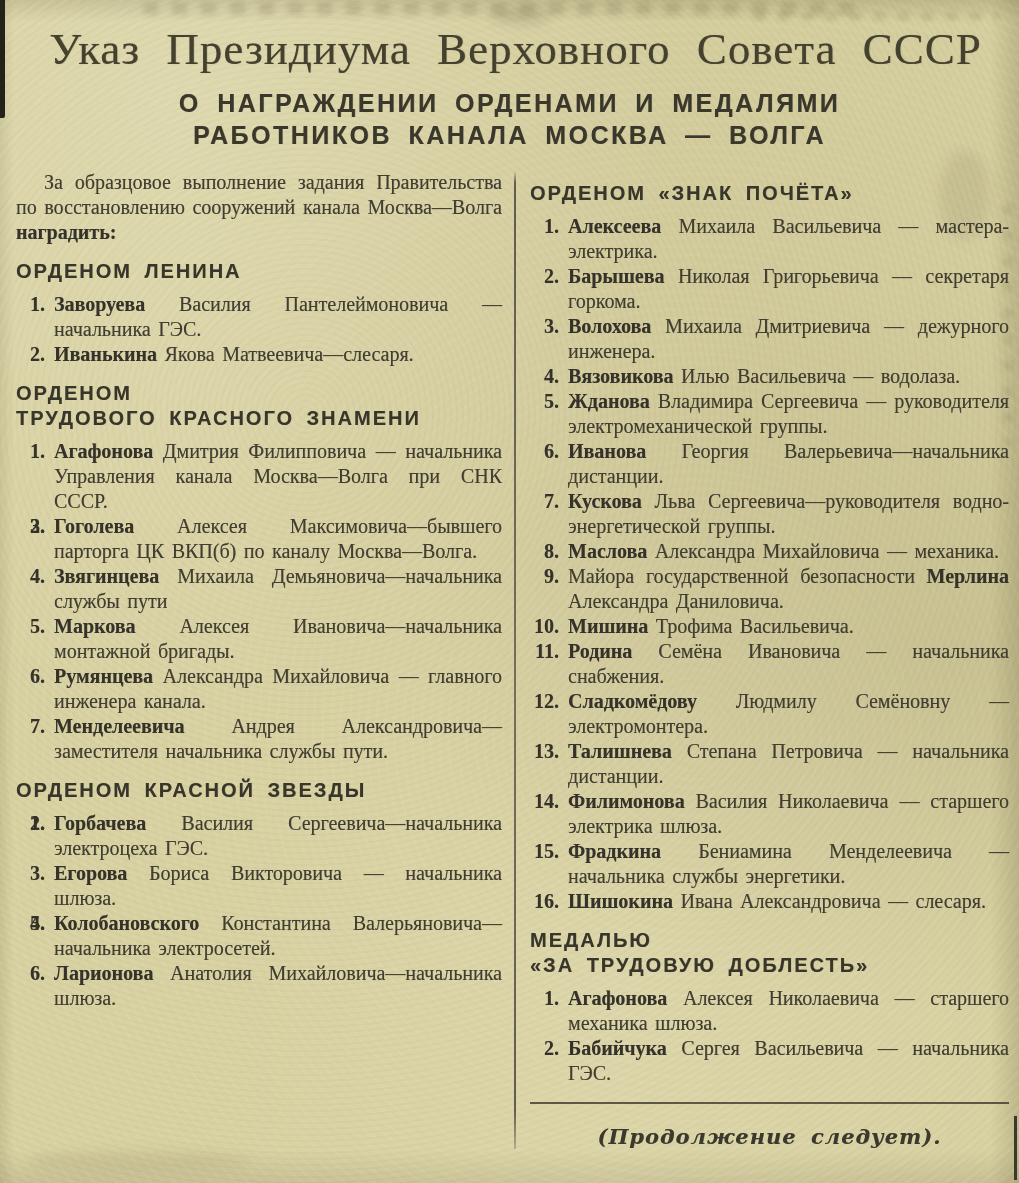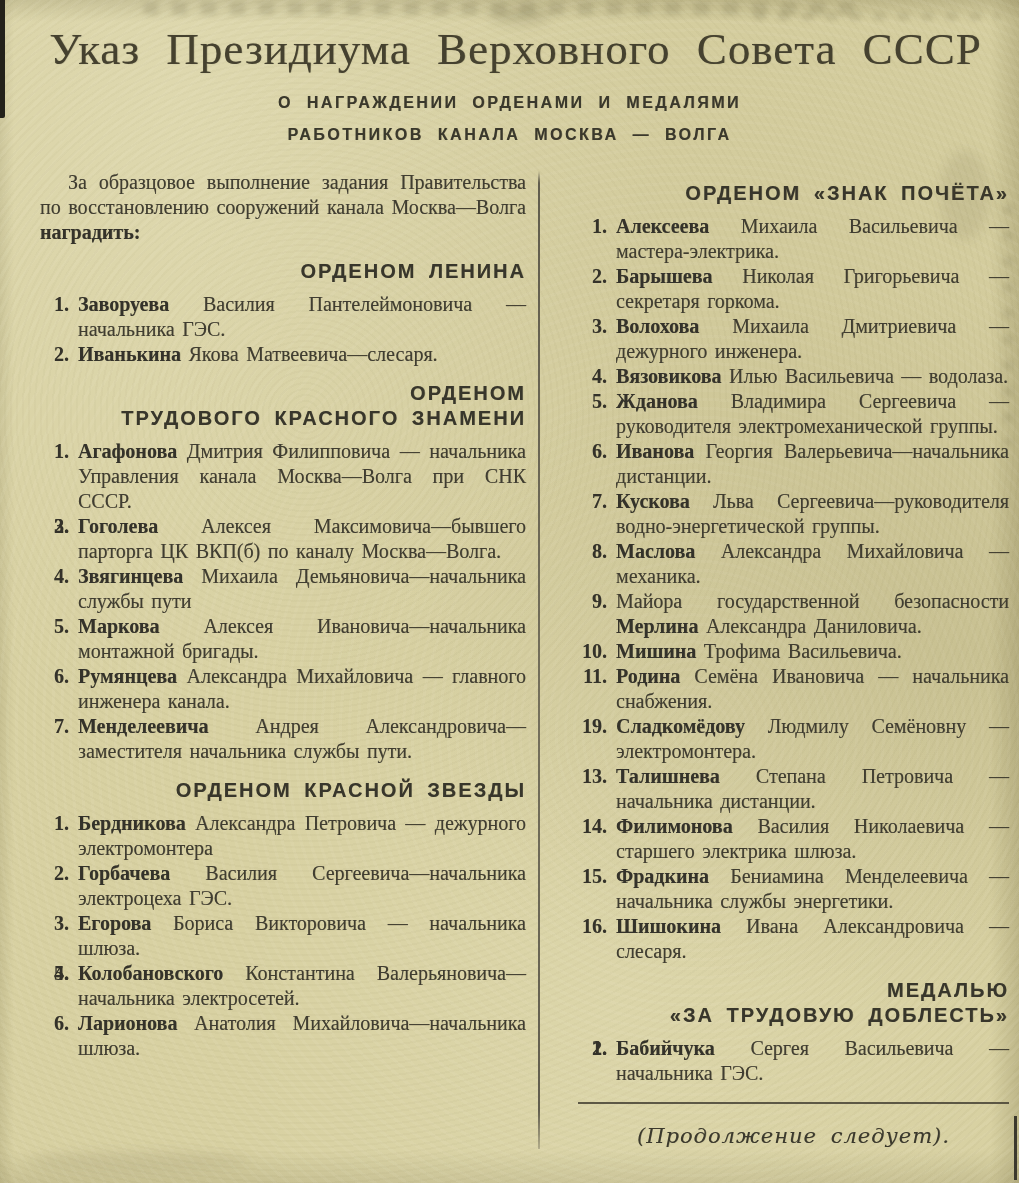--- a/index.html
+++ b/index.html
@@ -54,38 +54,37 @@
     font-size:45px;line-height:50px;
     letter-spacing:1px;word-spacing:14px;
     color:#45412f;
     text-shadow:.4px .4px .7px rgba(60,55,35,.5);
     padding-left:12px;
   }
   .subhead{
     margin-top:13px;
     font-family:"Liberation Sans","DejaVu Sans",sans-serif;
     font-weight:700;
-    font-size:16px;line-height:32px;
+    font-size:25px;line-height:32px;
     letter-spacing:2.5px;word-spacing:7px;
     color:#3a382c;
     text-shadow:.4px .4px .6px rgba(55,50,32,.45);
   }
 
   
   .columns{
     display:flex;
     align-items:stretch;
     margin-top:16px;
     padding:0 10px 0 16px;
   }
   .col{
     font-size:20px;line-height:25px;
     word-spacing:2.5px;
     text-shadow:.35px .35px .55px rgba(58,54,38,.4);
-    margin-left:24px;
   }
   .col.left{flex:0 0 486px;}
   .col.right{flex:1 1 auto;padding-left:2px;}
   .divider{
     flex:0 0 2px;
     margin:4px 12px 0 12px;
     background:linear-gradient(180deg,
       rgba(84,80,68,0) 0,
       rgba(84,80,68,.9) 12px,
       rgba(84,80,68,.75) 55%,
@@ -99,21 +98,21 @@
     text-indent:28px;
     margin:3px 0 6px 0;
   }
   .intro b{font-weight:700;color:var(--ink-dark);}
 
   .section-heading{
     font-family:"Liberation Sans","DejaVu Sans",sans-serif;
     font-weight:700;
     font-size:20px;line-height:25px;
     letter-spacing:2px;word-spacing:5px;
-    text-align:right;
+    text-align:left;
     color:#38362b;
     margin:14px 0 8px 0;
   }
   ol.award-list{list-style:none;}
   li.award-item{
     position:relative;
     padding-left:38px;
     text-align:justify;
   }
   li.award-item .num{
@@ -128,21 +127,21 @@
     margin:16px 0 0 0;
     border:none;
     border-top:2px solid rgba(70,66,52,.85);
     height:0;
   }
   .continuation{
     margin-top:20px;
     text-align:center;
     font-family:"DejaVu Serif","Liberation Serif",serif;
     font-style:italic;
-    font-weight:400;
+    font-weight:700;
     font-size:21px;
     letter-spacing:1px;word-spacing:6px;
     color:#3b392d;
   }
 </style>
 </head>
 <body>
 
 <div class="page">
 
@@ -182,21 +181,21 @@
               <li class="award-item"><span class="num">3.</span><span class="txt"><b class="surname">Гоголева</b> Алексея Максимовича—бывшего парторга ЦК ВКП(б) по каналу Москва—Волга.</span></li>
               <li class="award-item"><span class="num">4.</span><span class="txt"><b class="surname">Звягинцева</b> Михаила Демьяновича—начальника службы пути</span></li>
               <li class="award-item"><span class="num">5.</span><span class="txt"><b class="surname">Маркова</b> Алексея Ивановича—начальника монтажной бригады.</span></li>
               <li class="award-item"><span class="num">6.</span><span class="txt"><b class="surname">Румянцева</b> Александра Михайловича — главного инженера канала.</span></li>
               <li class="award-item"><span class="num">7.</span><span class="txt"><b class="surname">Менделеевича</b> Андрея Александровича—заместителя начальника службы пути.</span></li>
             </ol>
           </section>
           <section>
             <h2 class="section-heading">ОРДЕНОМ КРАСНОЙ ЗВЕЗДЫ</h2>
             <ol class="award-list">
-              <li class="award-item"><span class="num">1.</span><span class="txt"><b class="surname">Бердникова</b> Александра Петровича — дежурного электромонтера</span></li>
+              <li class="award-item"><span class="num">1.</span></li>
               <li class="award-item"><span class="num">2.</span><span class="txt"><b class="surname">Горбачева</b> Василия Сергеевича—начальника электроцеха ГЭС.</span></li>
               <li class="award-item"><span class="num">3.</span><span class="txt"><b class="surname">Егорова</b> Бориса Викторовича — начальника шлюза.</span></li>
               <li class="award-item"><span class="num">4.</span></li>
               <li class="award-item"><span class="num">5.</span><span class="txt"><b class="surname">Колобановского</b> Константина Валерьяновича—начальника электросетей.</span></li>
               <li class="award-item"><span class="num">6.</span><span class="txt"><b class="surname">Ларионова</b> Анатолия Михайловича—начальника шлюза.</span></li>
             </ol>
           </section>
         </div>
     </div>
 
@@ -211,31 +210,31 @@
               <li class="award-item"><span class="num">2.</span><span class="txt"><b class="surname">Барышева</b> Николая Григорьевича — секретаря горкома.</span></li>
               <li class="award-item"><span class="num">3.</span><span class="txt"><b class="surname">Волохова</b> Михаила Дмитриевича — дежурного инженера.</span></li>
               <li class="award-item"><span class="num">4.</span><span class="txt"><b class="surname">Вязовикова</b> Илью Васильевича — водолаза.</span></li>
               <li class="award-item"><span class="num">5.</span><span class="txt"><b class="surname">Жданова</b> Владимира Сергеевича — руководителя электромеханической группы.</span></li>
               <li class="award-item"><span class="num">6.</span><span class="txt"><b class="surname">Иванова</b> Георгия Валерьевича—начальника дистанции.</span></li>
               <li class="award-item"><span class="num">7.</span><span class="txt"><b class="surname">Кускова</b> Льва Сергеевича—руководителя водно-энергетической группы.</span></li>
               <li class="award-item"><span class="num">8.</span><span class="txt"><b class="surname">Маслова</b> Александра Михайловича — механика.</span></li>
               <li class="award-item"><span class="num">9.</span><span class="txt">Майора государственной безопасности <b class="surname">Мерлина</b> Александра Даниловича.</span></li>
               <li class="award-item"><span class="num">10.</span><span class="txt"><b class="surname">Мишина</b> Трофима Васильевича.</span></li>
               <li class="award-item"><span class="num">11.</span><span class="txt"><b class="surname">Родина</b> Семёна Ивановича — начальника снабжения.</span></li>
-              <li class="award-item"><span class="num">19.</span><span class="txt"><b class="surname">Сладкомёдову</b> Людмилу Семёновну — электромонтера.</span></li>
+              <li class="award-item"><span class="num">12.</span><span class="txt"><b class="surname">Сладкомёдову</b> Людмилу Семёновну — электромонтера.</span></li>
               <li class="award-item"><span class="num">13.</span><span class="txt"><b class="surname">Талишнева</b> Степана Петровича — начальника дистанции.</span></li>
               <li class="award-item"><span class="num">14.</span><span class="txt"><b class="surname">Филимонова</b> Василия Николаевича — старшего электрика шлюза.</span></li>
               <li class="award-item"><span class="num">15.</span><span class="txt"><b class="surname">Фрадкина</b> Бениамина Менделеевича — начальника службы энергетики.</span></li>
               <li class="award-item"><span class="num">16.</span><span class="txt"><b class="surname">Шишокина</b> Ивана Александровича — слесаря.</span></li>
             </ol>
           </section>
           <section>
             <h2 class="section-heading">МЕДАЛЬЮ<br>«ЗА ТРУДОВУЮ ДОБЛЕСТЬ»</h2>
             <ol class="award-list">
-              <li class="award-item"><span class="num">1.</span></li>
+              <li class="award-item"><span class="num">1.</span><span class="txt"><b class="surname">Агафонова</b> Алексея Николаевича — старшего механика шлюза.</span></li>
               <li class="award-item"><span class="num">2.</span><span class="txt"><b class="surname">Бабийчука</b> Сергея Васильевича — начальника ГЭС.</span></li>
             </ol>
           </section>
         </div>
       <div class="footer-rule"></div>
       <p class="continuation">(Продолжение следует).</p>
     </div>
   </div>
 
 </div>

